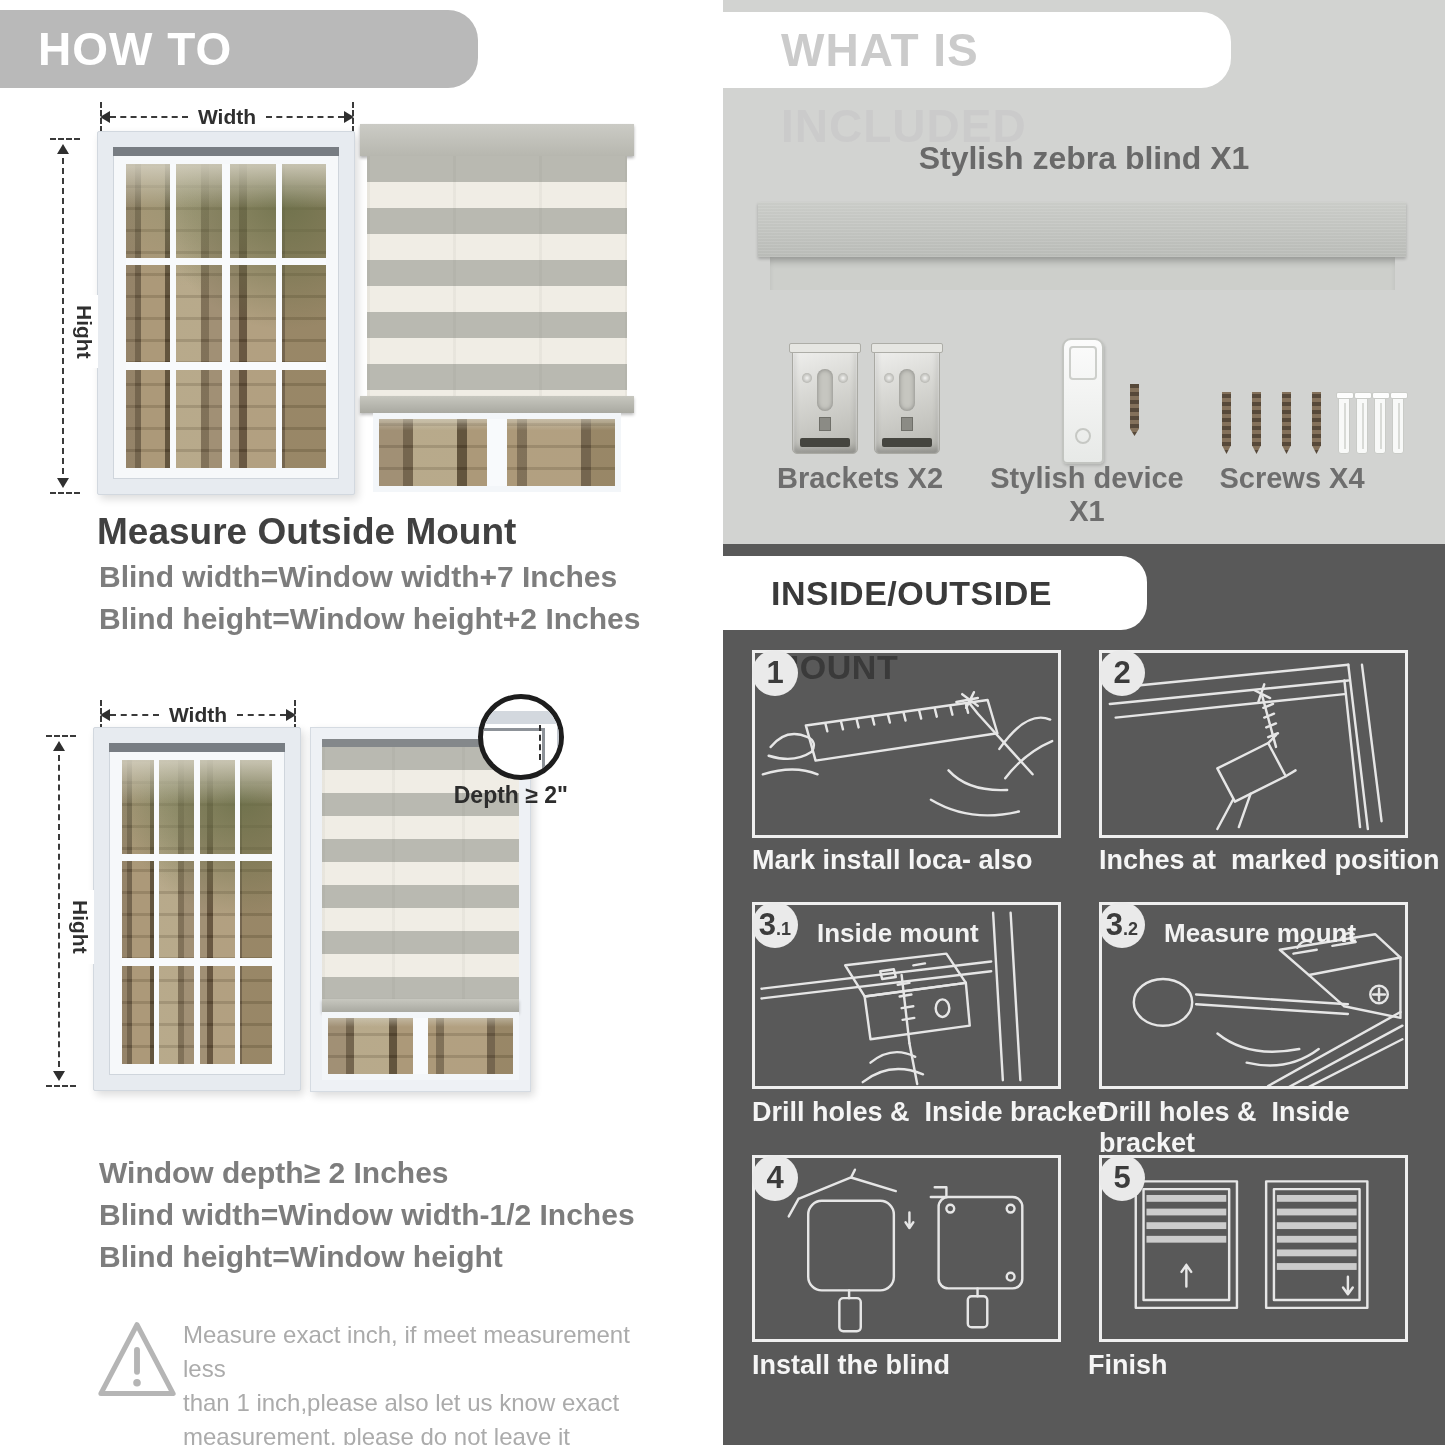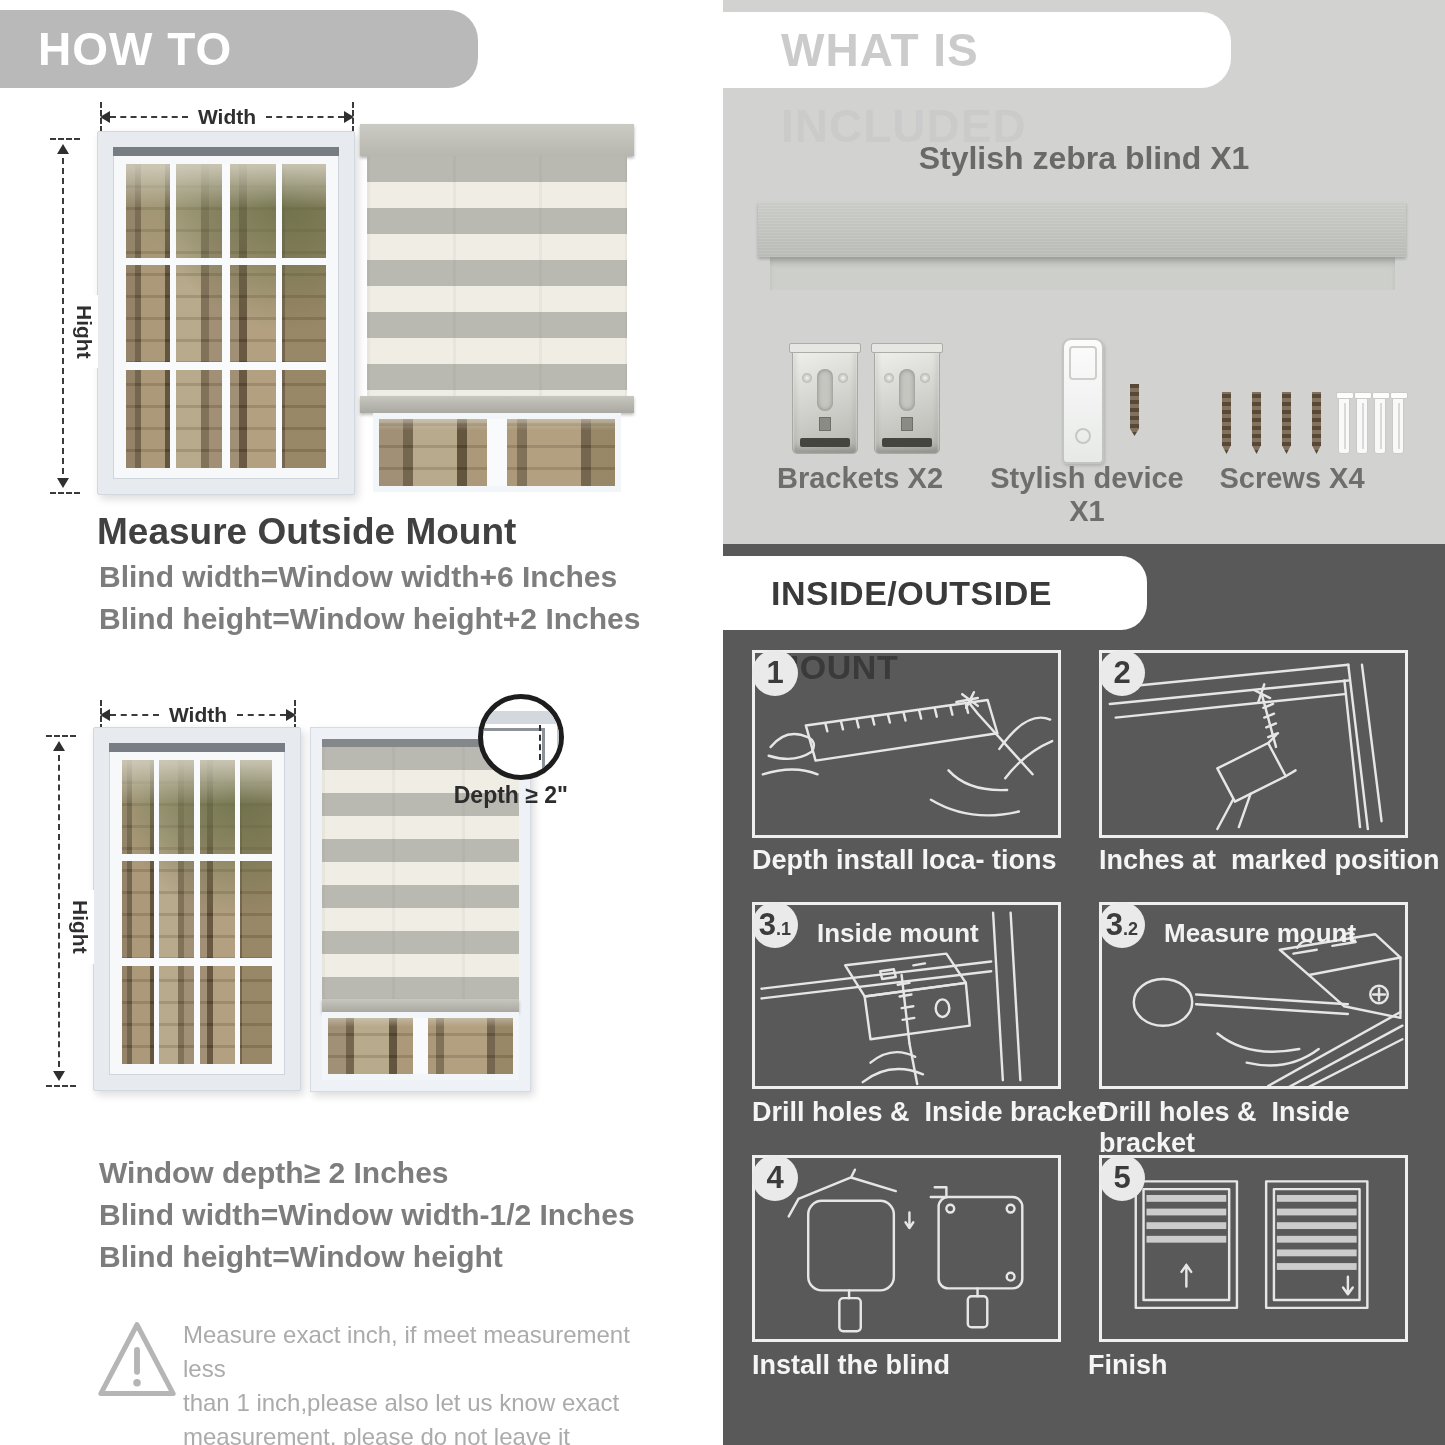--- a/index.html
+++ b/index.html
@@ -157,21 +157,21 @@
   </div>
 
   <div class="abs" style="left:360px;top:124px;width:274px;height:368px;">
     <div class="abs headrail" style="left:0;right:0;top:0;height:32px;"></div>
     <div class="abs zebra" style="left:7px;right:7px;top:32px;height:240px;"></div>
     <div class="abs botrail" style="left:0;right:0;top:272px;height:17px;"></div>
     <div class="abs underwin" style="left:13px;right:13px;top:289px;bottom:0;"></div>
   </div>
 
   <div class="abs h-measure" style="left:97px;top:511px;">Measure Outside Mount</div>
-  <div class="abs f-line" style="left:99px;top:560px;">Blind width=Window width+6 Inches</div>
+  <div class="abs f-line" style="left:99px;top:560px;">Blind width=Window width+7 Inches</div>
   <div class="abs f-line" style="left:99px;top:602px;">Blind height=Window height+2 Inches</div>
 
   <div class="abs harrow" style="left:100px;top:700px;width:196px;">
     <span class="endtick" style="left:0;"></span>
     <span class="endtick" style="right:0;"></span>
     <span class="tri l"></span>
     <span class="dash"></span>
     <span class="lab">Width</span>
     <span class="dash"></span>
     <span class="tri r"></span>
@@ -276,21 +276,21 @@
       <path d="M16 96 q16 -20 38 -10 q10 5 4 15 q-18 12 -44 4"></path>
       <path d="M8 124 q32 -10 56 0"></path>
       <path d="M250 98 q28 -40 52 -30 M256 128 q20 -26 48 -38"></path>
       <path d="M284 124 L228 62 M228 62 l-8 -10"></path>
       <path d="M212 42 l16 12 M224 40 l-8 16 M206 50 l22 -4"></path>
       <path d="M198 120 q20 22 60 20 M180 150 q40 24 90 12"></path>
     </svg>
     <span class="badge"><span>1</span><span class="sub"></span></span>
     <span class="step-label"></span>
   </div>
-  <div class="caption" style="left:752px;top:845px;">Depth install loca- tions</div>
+  <div class="caption" style="left:752px;top:845px;">Mark install loca- also</div>
 
   <div class="abs step" style="left:1099px;top:650px;width:309px;height:188px;">
     <svg class="sketch" viewBox="0 0 310 186">
       <path d="M8 36 L252 12 M8 52 L252 28 M14 66 L248 42"></path>
       <path d="M252 12 L272 180 M266 12 L286 172 M248 28 L264 178"></path>
       <path d="M118 118 L170 92 L188 126 L136 152 Z"></path>
       <path d="M134 150 L118 180 M152 144 L140 178"></path>
       <path d="M170 92 l8 -8 M188 126 l10 -6"></path>
       <path d="M178 96 L164 44"></path>
       <path d="M170 86 l10 -4 M168 76 l10 -4 M166 66 l10 -4 M165 56 l10 -4"></path>

